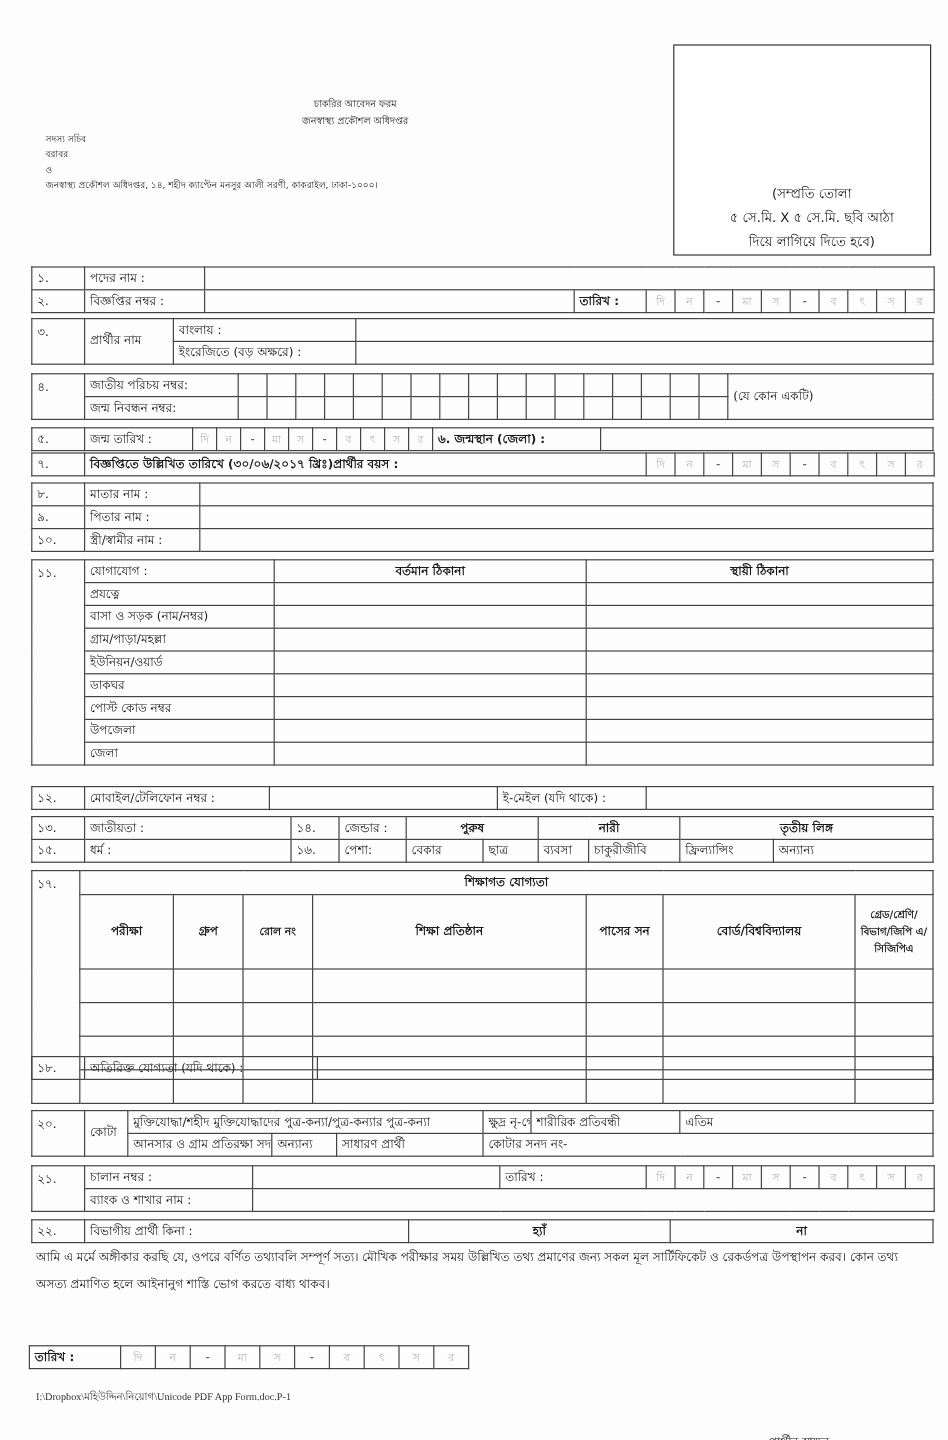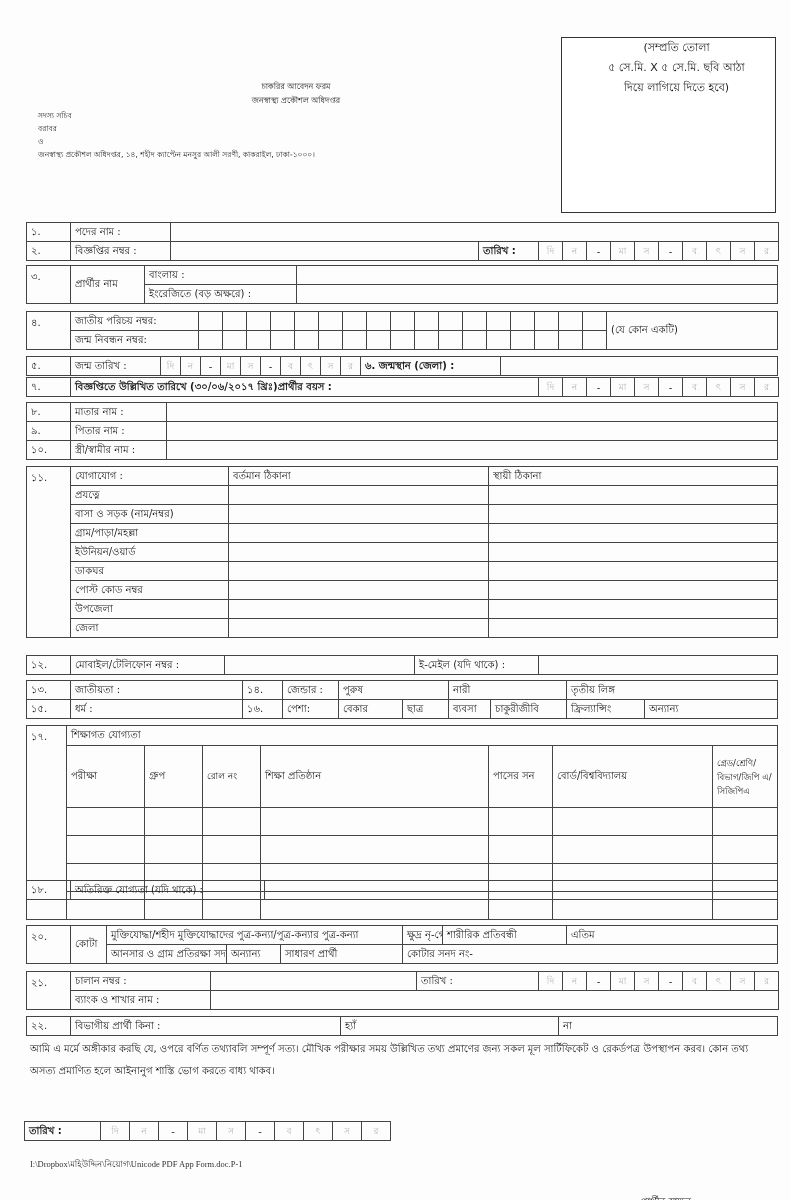--- a/index.html
+++ b/index.html
@@ -2,26 +2,26 @@
 <html><head>
 <meta charset="utf-8">
 <style>
   * { box-sizing: border-box; margin: 0; padding: 0; }
   html, body { width: 790px; height: 1200px; background: #fdfdfd; overflow: hidden; }
   body { position: relative; font-family: "DejaVu Sans", sans-serif; color: #1a1a1a; font-size: 11px; }
   .abs { position: absolute; }
   .hdr-title { left: 16px; width: 560px; text-align: center; font-size: 8px; line-height: 14px; }
   .addr { left: 38px; font-size: 7.5px; line-height: 13px; }
   .photo { left: 561px; top: 37px; width: 215px; height: 176px; border: 1.5px solid #333; background: #fff;
-           display: flex; align-items: flex-start; justify-content: center; text-align: center; font-size: 11px; line-height: 20px; padding-left: 16px; }
+           display: flex; align-items: flex-end; justify-content: center; text-align: center; font-size: 11px; line-height: 20px; padding-left: 16px; }
   table { border-collapse: collapse; position: absolute; left: 26px; width: 752px; table-layout: fixed; }
   td { border: 1px solid #444; padding: 0 4px; height: 19px; font-size: 10px; white-space: nowrap; overflow: hidden; vertical-align: middle; }
   .outer { border: 1.5px solid #333; }
   .b { font-weight: bold; }
-  .c { text-align: left; }
+  .c { text-align: center; font-weight: bold; }
   .dc { color: #b5b5b5; text-align: center; padding: 0; font-size: 9px; }
   .dash { color: #333; text-align: center; padding: 0; }
   .declar { left: 30px; width: 740px; font-size: 10px; line-height: 22px; }
   .footer { left: 30px; top: 1158px; font-family: "Liberation Serif", serif; font-size: 8.5px; color: #333; }
   .sig { left: 640px; top: 1174px; font-size: 10px; margin-top: 20px; }
   .edu td { height: 28px; }
 </style>
 </head>
 <body>
 

